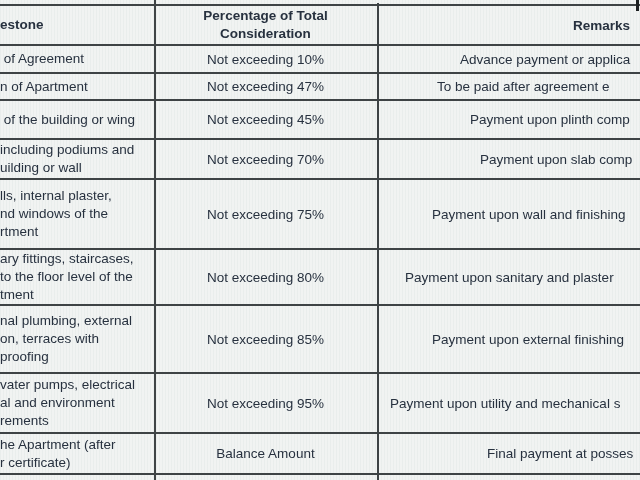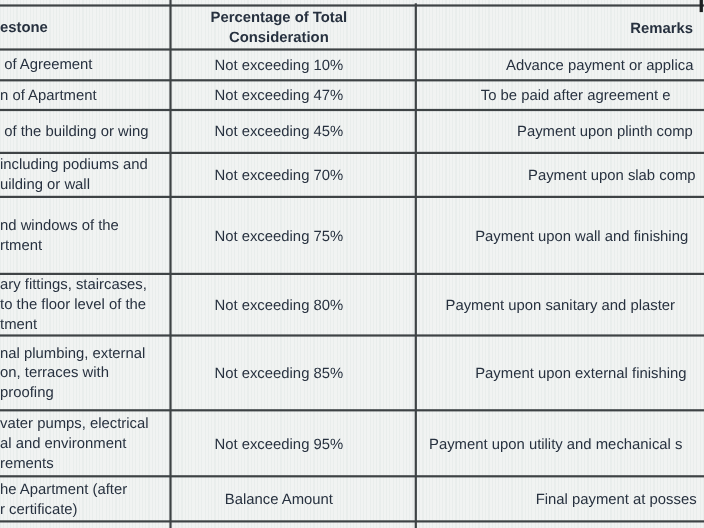--- a/index.html
+++ b/index.html
@@ -12,21 +12,21 @@
     font-family:"Liberation Sans", sans-serif;
     color:#27313f;
     font-size:13.5px;
   }
   .hline{position:absolute;left:0;width:640px;height:2px;background:#3e4345;}
   .vline{position:absolute;width:2px;background:#3e4345;}
   .vmark{position:absolute;width:3px;background:#1d2022;}
   .row{position:absolute;left:0;width:640px;}
   .cell{position:absolute;top:0;height:100%;display:flex;flex-direction:column;justify-content:center;box-sizing:border-box;}
   .c1{left:0;width:152px;align-items:flex-start;text-align:left;justify-content:center;}
-  .c2{left:144px;width:219px;align-items:center;text-align:center;}
+  .c2{left:156px;width:219px;align-items:center;text-align:center;}
   .c3{left:379px;width:300px;align-items:flex-start;text-align:left;white-space:nowrap;}
   .mline{display:block;line-height:18px;white-space:pre;}
   .pct{line-height:17px;}
   .rmk{line-height:17px;white-space:pre;}
   .hdr-text{font-weight:bold;}
   .hdr2{font-weight:bold;line-height:18px;}
 </style>
 </head>
 <body>
 
@@ -105,20 +105,21 @@
     <div class="cell c2">
       <span class="pct">Not exceeding 70%</span>
     </div>
     <div class="cell c3" style="padding-left:101px">
       <span class="rmk">Payment upon slab comp</span>
     </div>
   </div>
 
   <div class="row" style="top:180px;height:68px">
     <div class="cell c1">
+      <span class="mline">lls, internal plaster,</span>
       <span class="mline">nd windows of the</span>
       <span class="mline">rtment</span>
     </div>
     <div class="cell c2">
       <span class="pct">Not exceeding 75%</span>
     </div>
     <div class="cell c3" style="padding-left:53px">
       <span class="rmk">Payment upon wall and finishing</span>
     </div>
   </div>

